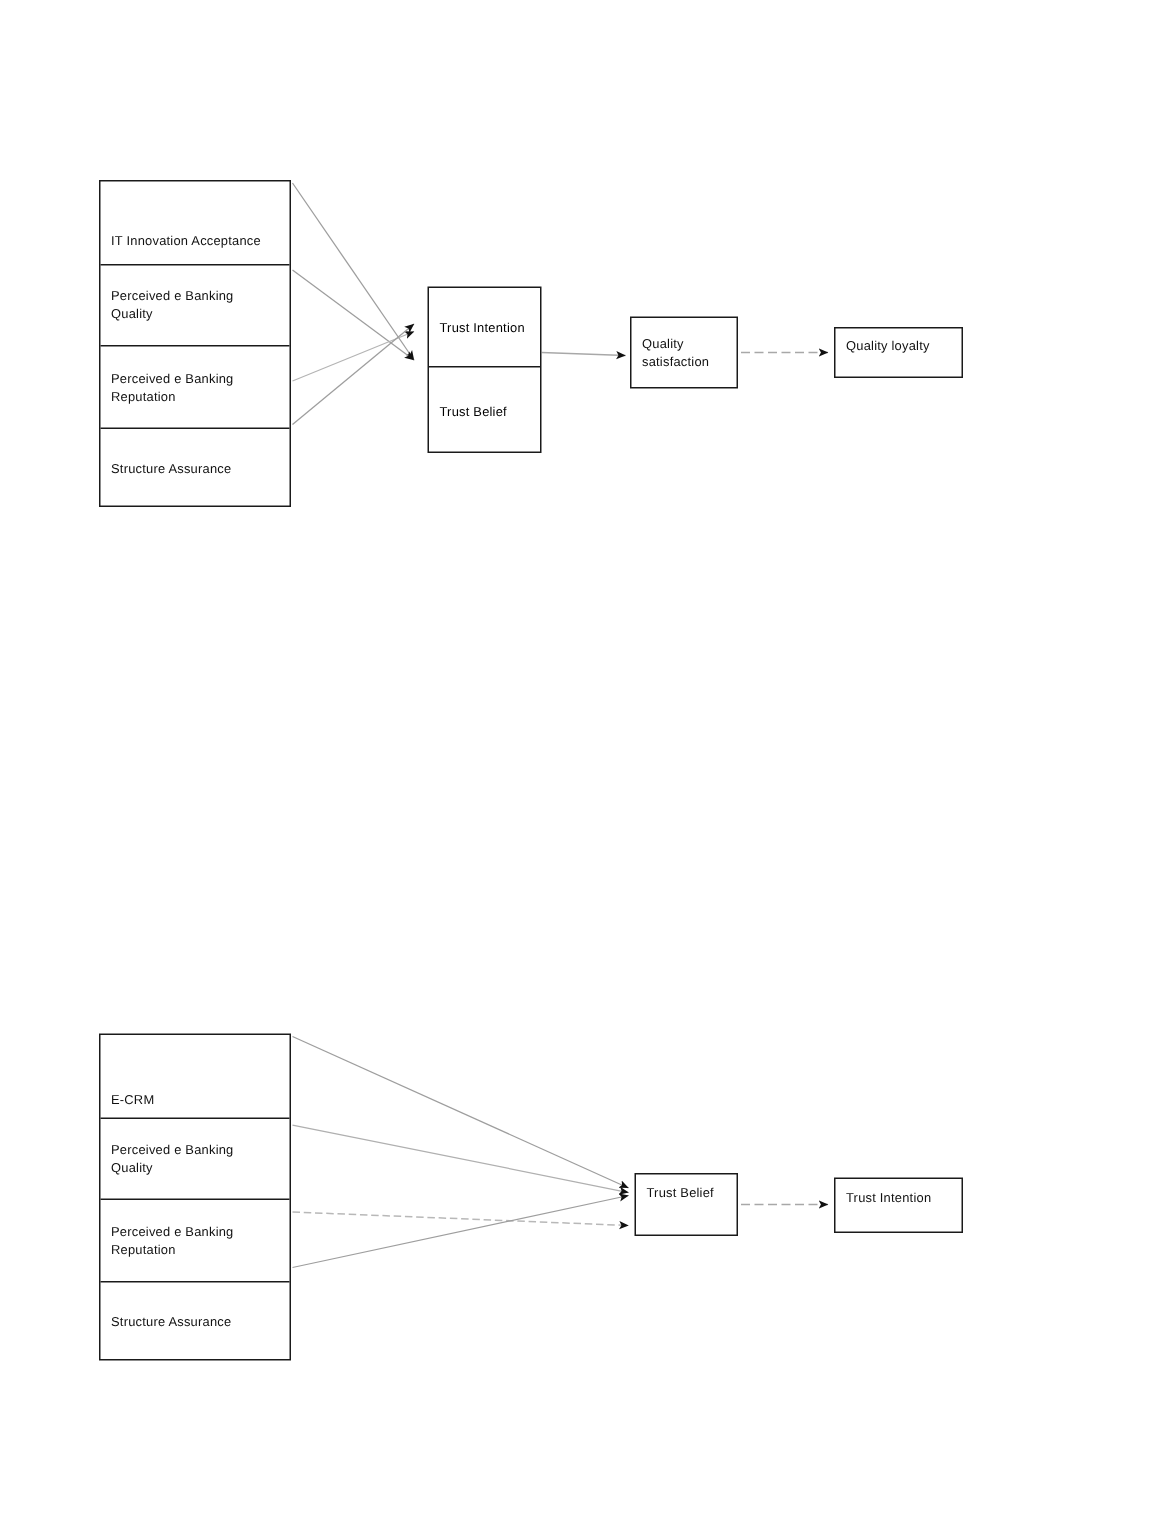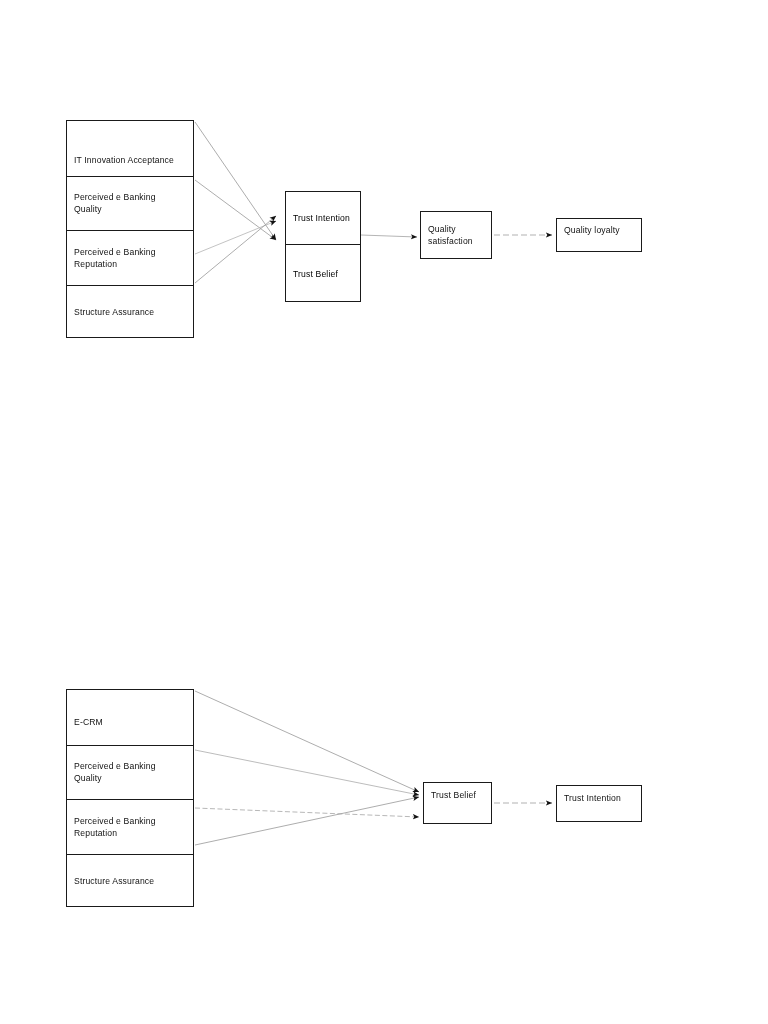--- a/index.html
+++ b/index.html
@@ -163,21 +163,21 @@
   <div class="box" style="left:420px; top:211px; width:72px; height:48px;">
     <span class="box-label">Quality
 satisfaction</span>
   </div>
 
   <div class="box" style="left:556px; top:218px; width:86px; height:34px; align-items:flex-start; padding-top:5px;">
     <span class="box-label">Quality loyalty</span>
   </div>
 
   <div class="stack" style="left:66px; top:689px; width:128px; height:218px;">
-    <div class="stack-cell" style="top:5px; height:54.5px;">
+    <div class="stack-cell" style="top:16px; height:54.5px;">
       <span class="box-label">E-CRM</span>
     </div>
     <div class="stack-cell" style="top:54.5px; height:54.5px;">
       <span class="box-label">Perceived e Banking
 Quality</span>
     </div>
     <div class="stack-cell" style="top:109px; height:54.5px;">
       <span class="box-label">Perceived e Banking
 Reputation</span>
     </div>

